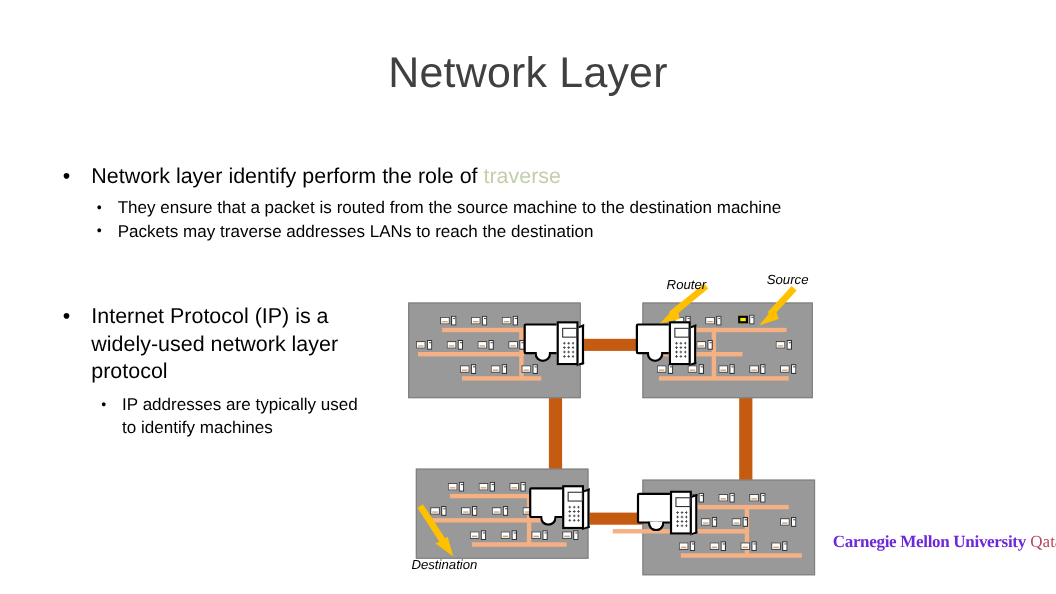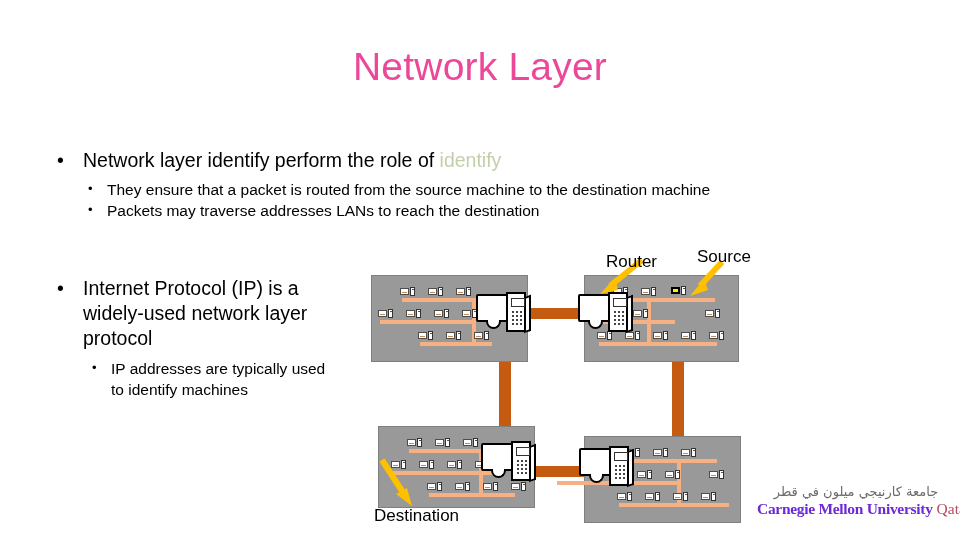--- a/index.html
+++ b/index.html
@@ -19,21 +19,21 @@
   
   .slide-title {
     position: absolute;
     left: 0;
     top: 44px;
     width: 960px;
     text-align: center;
     font-size: 39px;
     font-weight: 400;
     line-height: 46px;
-    color: #ec4899;
+    color: #404040;
     letter-spacing: 0.2px;
   }
 
   
   .bullet-l1 {
     position: absolute;
     font-size: 19.5px;
     line-height: 25px;
     color: #000000;
   }
@@ -207,23 +207,24 @@
     background: #ffffff;
     border: 2px solid #000000;
     border-left: none;
     transform: skewY(-18deg);
     box-sizing: border-box;
   }
 
   
   .diag-label {
     position: absolute;
-    font-size: 17px;
+    font-size: 12px;
     color: #000000;
     white-space: nowrap;
+    font-style: italic;
   }
   #label-router      { left: 240px; top: 4px; }
   #label-source      { left: 314px; top: -1px; margin-left: 17px; }
   #label-destination { left: 8px;  top: 258px; }
 
   
   .arrow { position: absolute; }
 
   
   #cmu-logo {
@@ -260,21 +261,21 @@
     letter-spacing: 0px;
   }
 </style>
 </head>
 <body>
 
 <div class="slide-title">Network Layer</div>
 
 <div class="bullet-l1" id="bullet-routing">
   <span class="dot">•</span>
-  <span class="txt"><span>Network layer identify perform the role of </span><span class="accent-word">identify</span></span>
+  <span class="txt"><span>Network layer identify perform the role of </span><span class="accent-word">traverse</span></span>
 </div>
 
 <div class="bullet-l2" id="sub-ensure">
   <span class="dot">•</span>
   <span class="txt">They ensure that a packet is routed from the source machine to the destination machine</span>
 </div>
 
 <div class="bullet-l2" id="sub-traverse">
   <span class="dot">•</span>
   <span class="txt">Packets may traverse addresses LANs to reach the destination</span>
@@ -535,15 +536,14 @@
     <path d="M6 4 L28 38" stroke="#ffc000" stroke-width="6" fill="none"></path>
     <path d="M36 50 L20 38 L31 32 Z" fill="#ffc000"></path>
   </svg>
 
   <div class="diag-label" id="label-router">Router</div>
   <div class="diag-label" id="label-source">Source</div>
   <div class="diag-label" id="label-destination">Destination</div>
 </div>
 
 <div id="cmu-logo">
-  <div id="cmu-arabic">جامعة كارنيجي ميلون في قطر</div>
   <div id="cmu-english"><span id="cmu-name">Carnegie Mellon University</span> <span id="cmu-qatar">Qatar</span></div>
 </div>
 
 </body></html>

